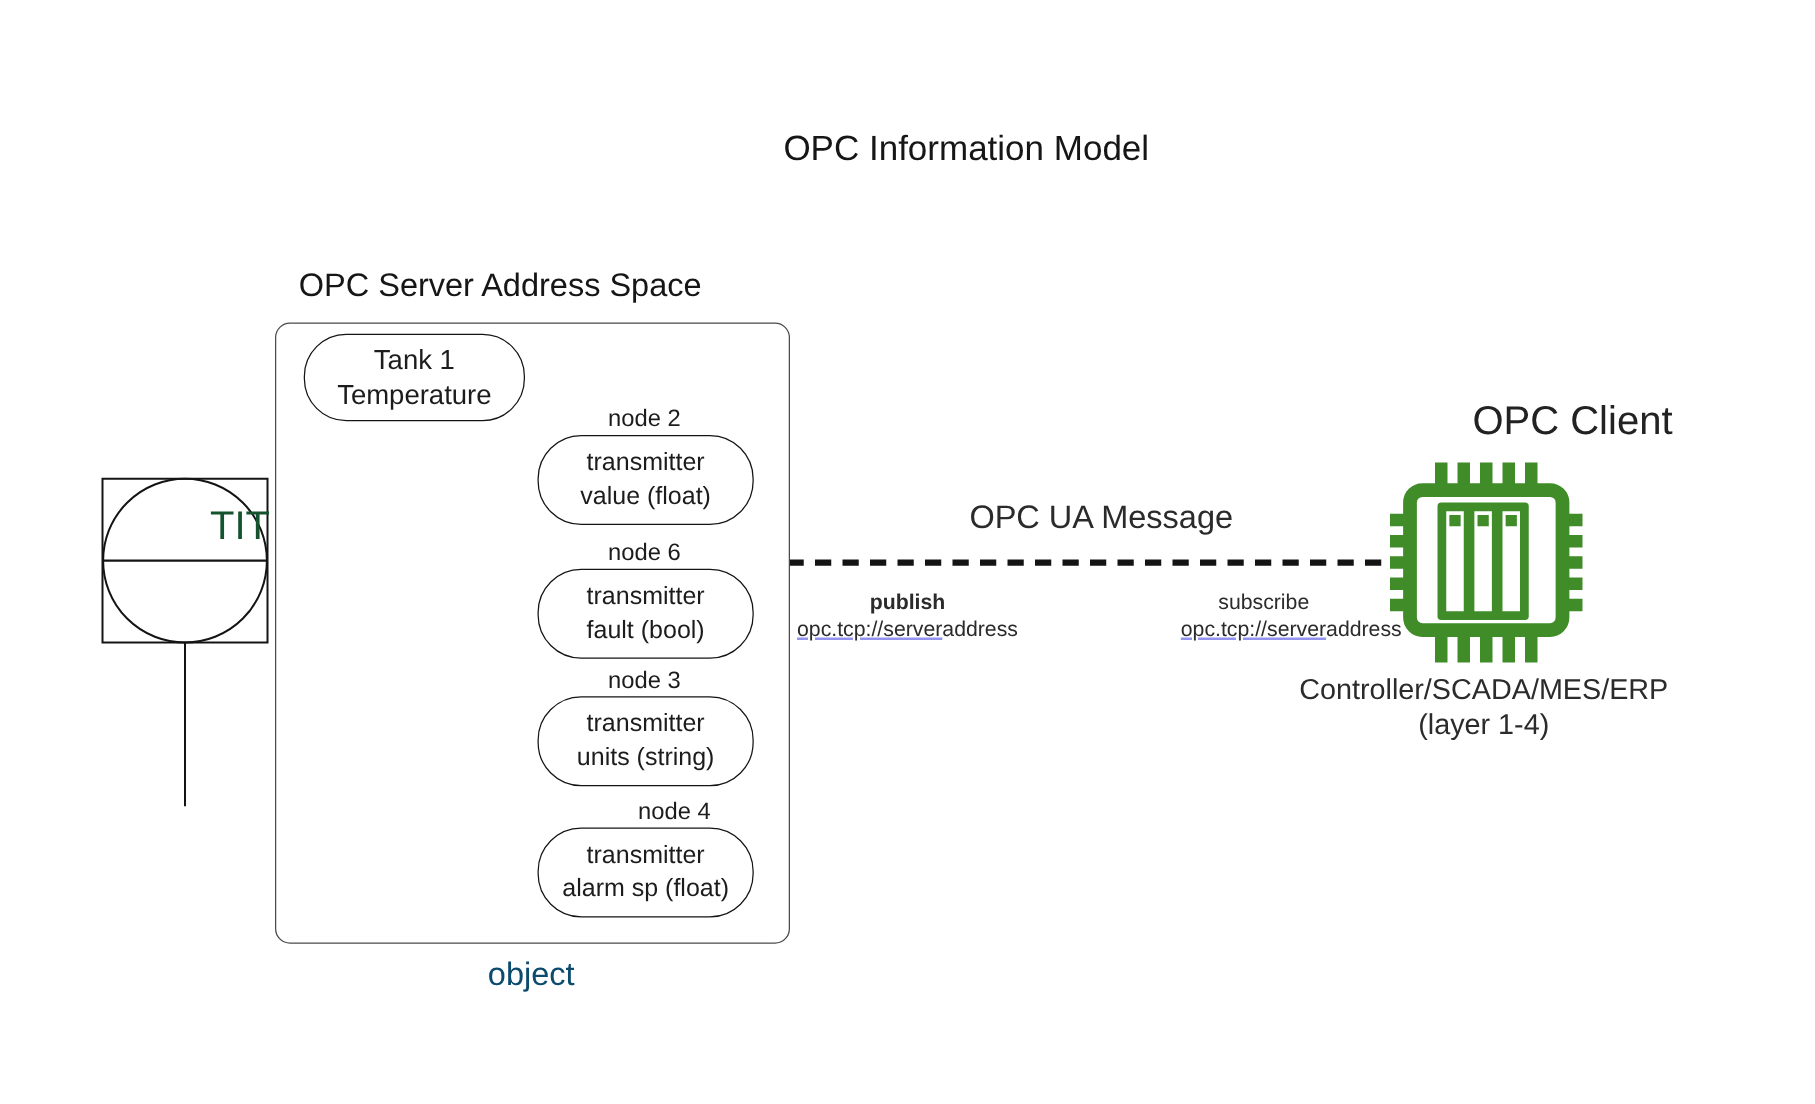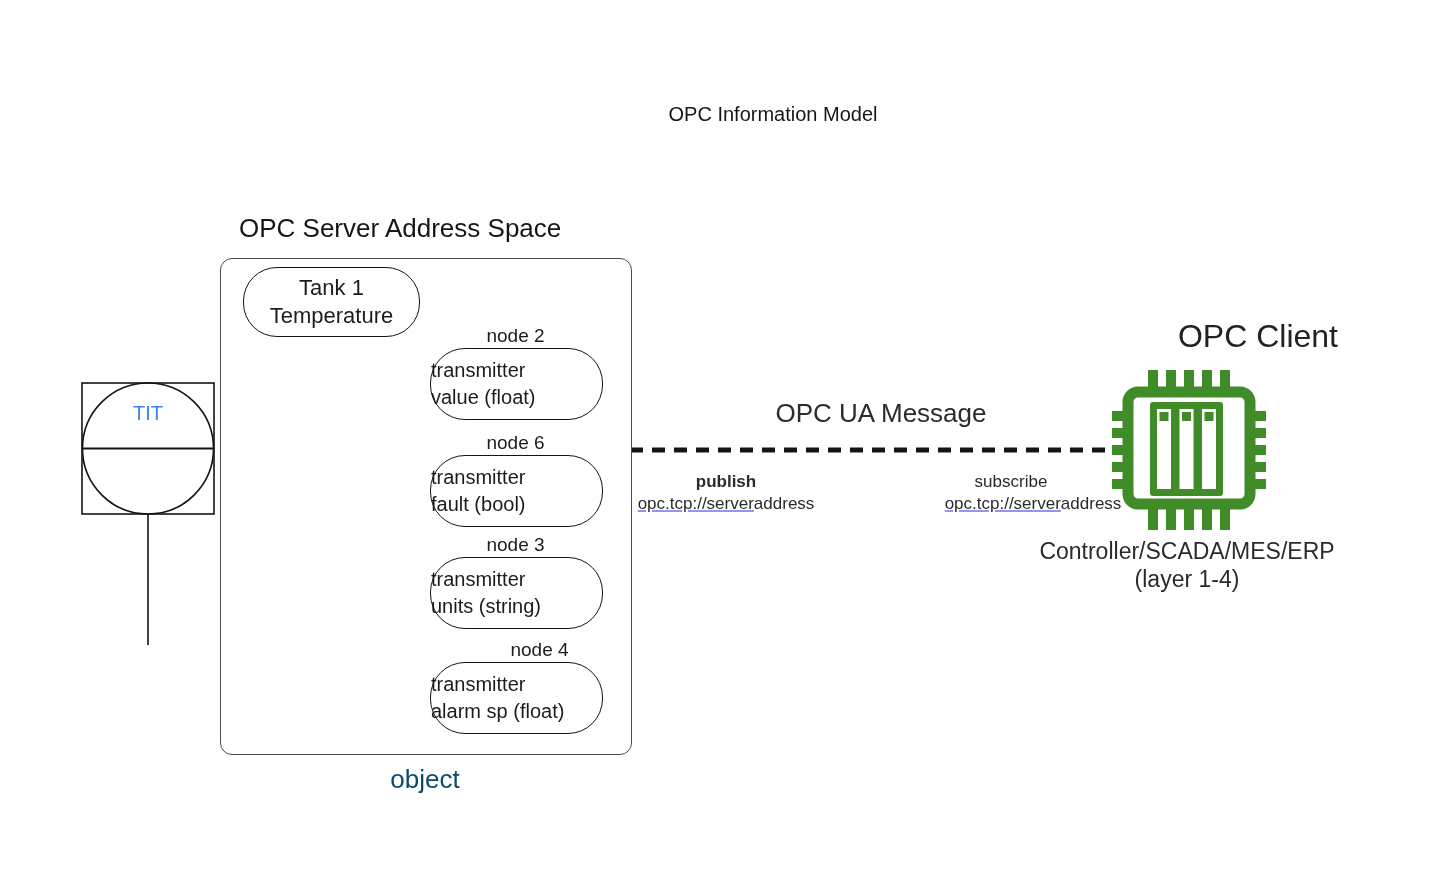--- a/index.html
+++ b/index.html
@@ -1,36 +1,36 @@
 <!DOCTYPE html>
 <html><head>
 <meta charset="utf-8">
 <style>
   html,body{margin:0;padding:0;background:#ffffff;}
   body{font-family:"Liberation Sans","DejaVu Sans",sans-serif;color:#1f1f1f;}
   .canvas{position:relative;width:1452px;height:883px;background:#fff;overflow:hidden;}
   .abs{position:absolute;}
   .ctr{text-align:center;}
-  .title{font-size:20px;color:#161616;}
+  .title{font-size:28px;color:#161616;}
   .section-label{font-size:26px;color:#161616;}
   .server-box{border:1.4px solid #4a4a4a;border-radius:12px;background:#fff;}
   .pill{border:1.6px solid #141414;border-radius:34px;background:#fff;
         display:flex;flex-direction:column;align-items:center;justify-content:center;
         font-size:22px;line-height:28px;color:#1c1c1c;}
   .oval{border:1.6px solid #141414;border-radius:35px;background:#fff;
-        display:flex;flex-direction:column;justify-content:center;
+        display:flex;flex-direction:column;align-items:center;justify-content:center;
         font-size:20px;line-height:27px;color:#1c1c1c;}
   .node-label{font-size:19px;color:#1c1c1c;height:22px;}
   .caption{font-size:26px;color:#0c4a6e;}
   .msg-label{font-size:26px;color:#2b2b2b;}
   .pubsub{font-size:17px;color:#2b2b2b;line-height:21px;}
   .url .u{text-decoration:underline;text-decoration-color:#9393f0;text-decoration-thickness:1.5px;}
   .client-label{font-size:32px;color:#222222;text-align:right;}
   .client-caption{font-size:23px;line-height:28px;color:#2b2b2b;}
-  .tit-text{font-size:20px;color:#3b82f6;}
+  .tit-text{font-size:32px;color:#14532d;padding-left:44px;}
   svg{display:block;}
 </style>
 </head>
 <body>
 
 <div class="canvas">
 
   <svg class="abs" style="left:0;top:0;" width="1452" height="883" viewBox="0 0 1452 883">
 
     <g>

